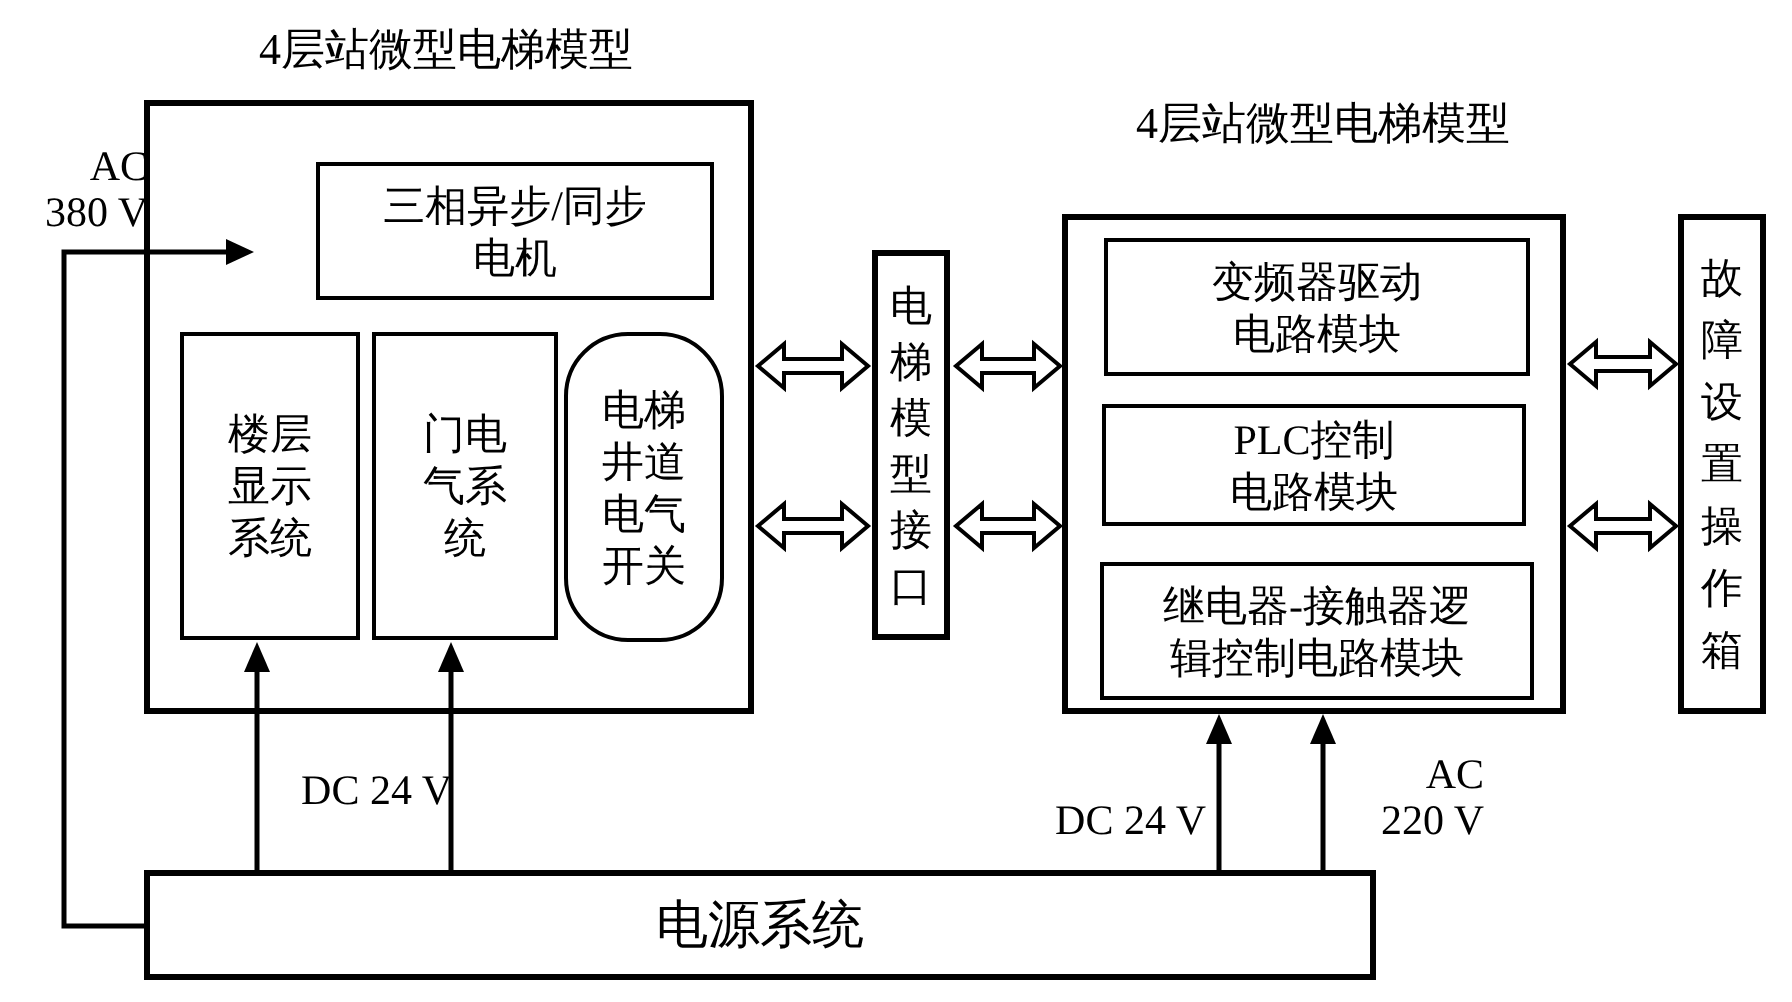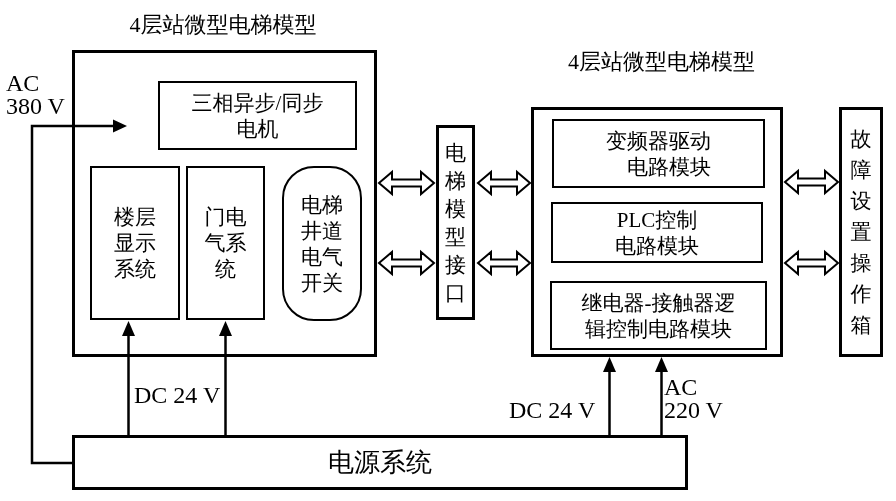--- a/index.html
+++ b/index.html
@@ -12,21 +12,21 @@
     display:flex;align-items:center;justify-content:center;text-align:center;
   }
   .box .lbl{white-space:pre-line;font-size:21px;line-height:26px;}
   .thin{border-width:2.5px;}
   .vert .lbl{line-height:28px;}
   .fault .lbl{line-height:31px;}
   .caption{
     position:absolute;white-space:pre-line;font-size:22px;line-height:23px;
     text-align:center;
   }
-  .volt{position:absolute;white-space:pre-line;font-size:24px;line-height:23px;text-align:left;}
+  .volt{position:absolute;white-space:pre-line;font-size:21px;line-height:23px;text-align:right;}
   svg.wires{position:absolute;left:0;top:0;pointer-events:none;}
 </style>
 </head>
 <body>
 
 <div id="canvas">
 
   <div class="caption" style="left:63px;top:13px;width:320px;">4层站微型电梯模型</div>
 
   <div class="caption" style="left:568px;top:50px;width:220px;text-align:left;"><span>4层站微型电梯模型</span><br></div>
@@ -47,21 +47,21 @@
     <span class="lbl">三相异步/同步
 电机</span>
   </div>
 
   <div class="box thin" style="left:90px;top:166px;width:90px;height:154px;">
     <span class="lbl">楼层
 显示
 系统</span>
   </div>
 
-  <div class="box thin" style="left:186px;top:166px;width:79px;height:154px;">
+  <div class="box thin" style="left:186px;top:166px;width:93px;height:154px;">
     <span class="lbl">门电
 气系
 统</span>
   </div>
 
   <div class="box thin" style="left:282px;top:166px;width:80px;height:155px;border-radius:32px;">
     <span class="lbl">电梯
 井道
 电气
 开关</span>
@@ -71,21 +71,21 @@
     <span class="lbl">电
 梯
 模
 型
 接
 口</span>
   </div>
 
   <div class="box" style="left:531px;top:107px;width:252px;height:250px;"></div>
 
-  <div class="box thin" style="left:552px;top:119px;width:213px;height:69px;text-align:right;">
+  <div class="box thin" style="left:552px;top:119px;width:213px;height:69px;">
     <span class="lbl">变频器驱动
 电路模块</span>
   </div>
 
   <div class="box thin" style="left:551px;top:202px;width:212px;height:61px;">
     <span class="lbl">PLC控制
 电路模块</span>
   </div>
 
   <div class="box thin" style="left:550px;top:281px;width:217px;height:69px;">

